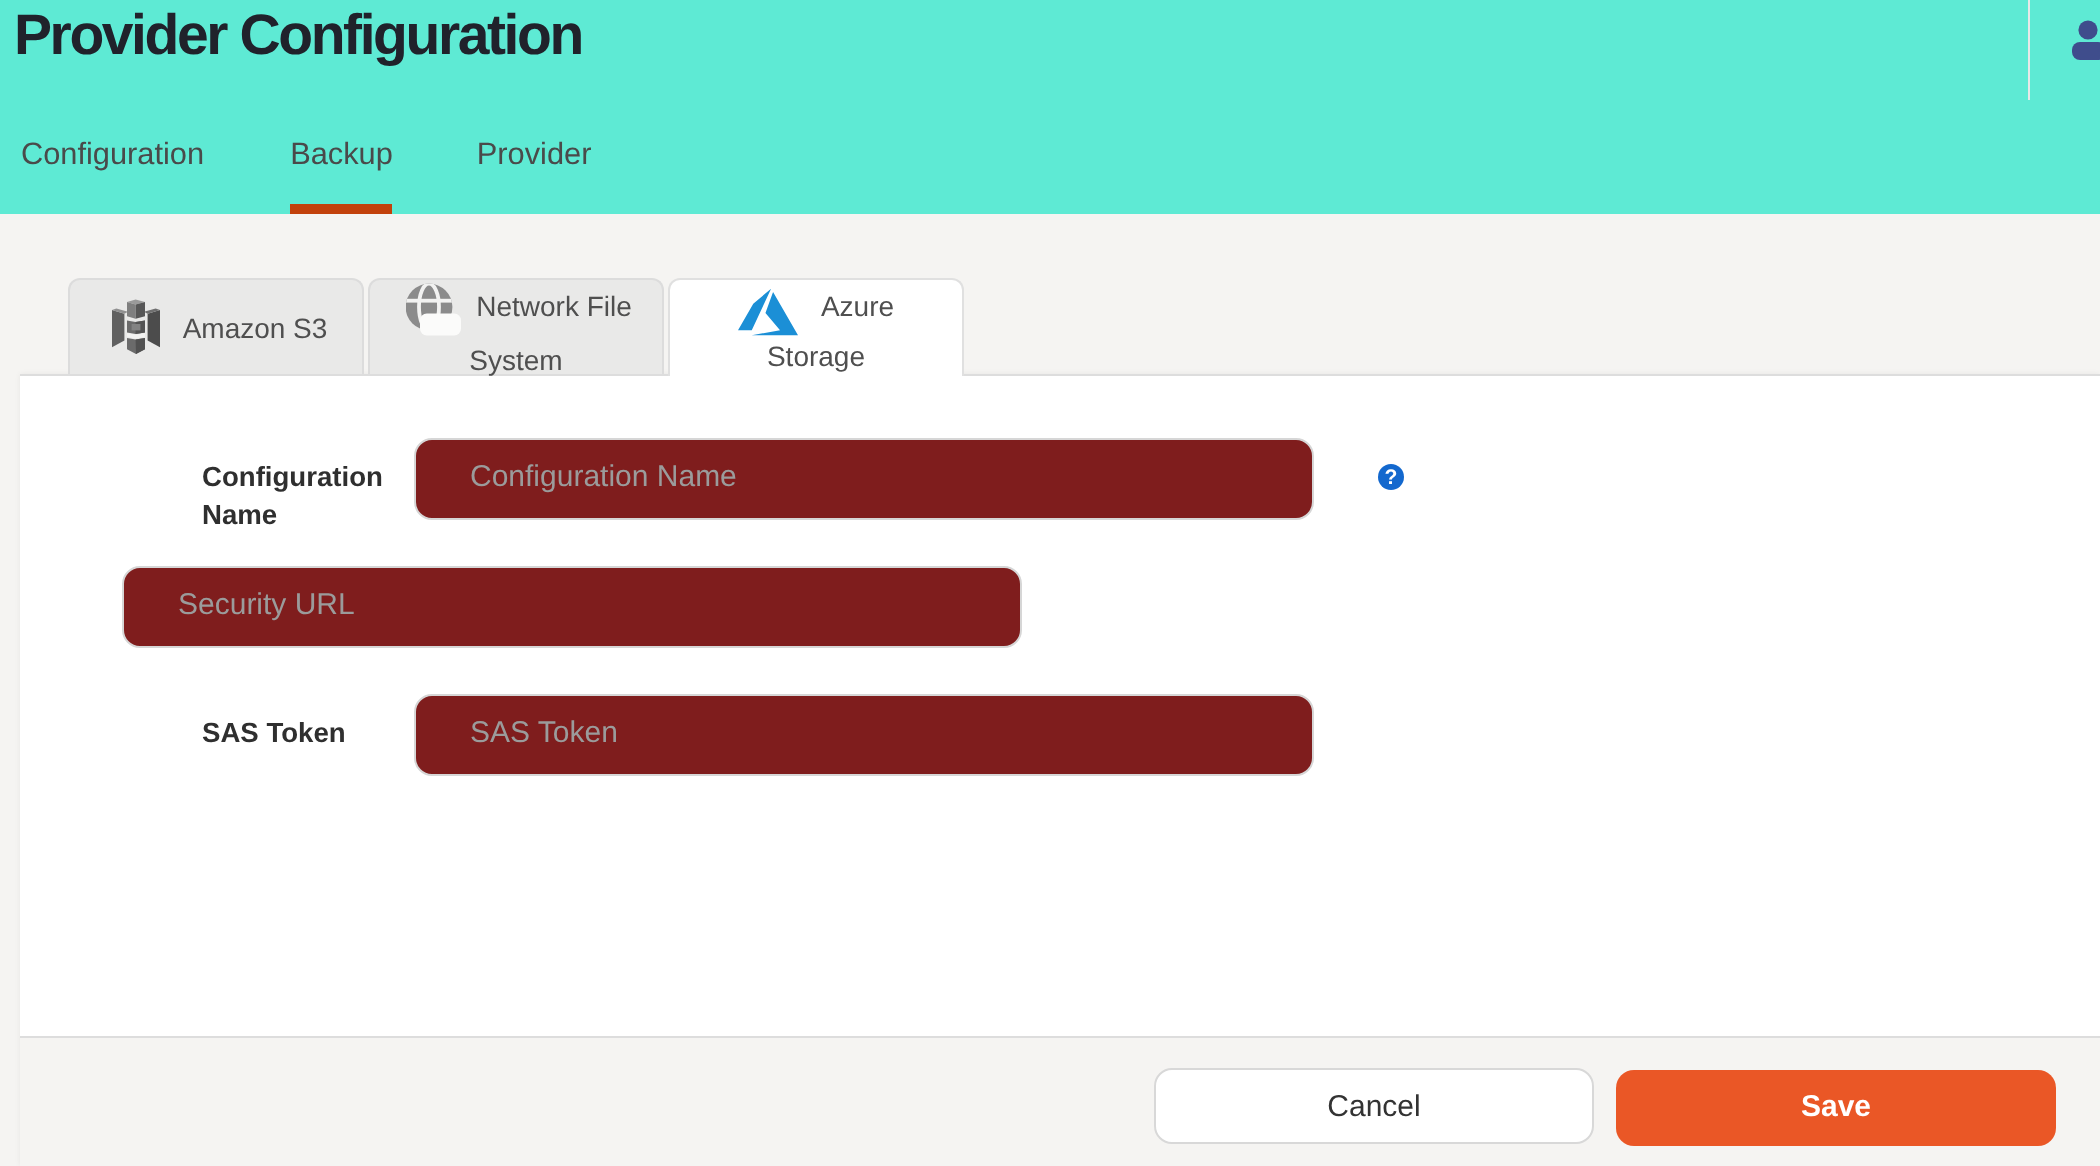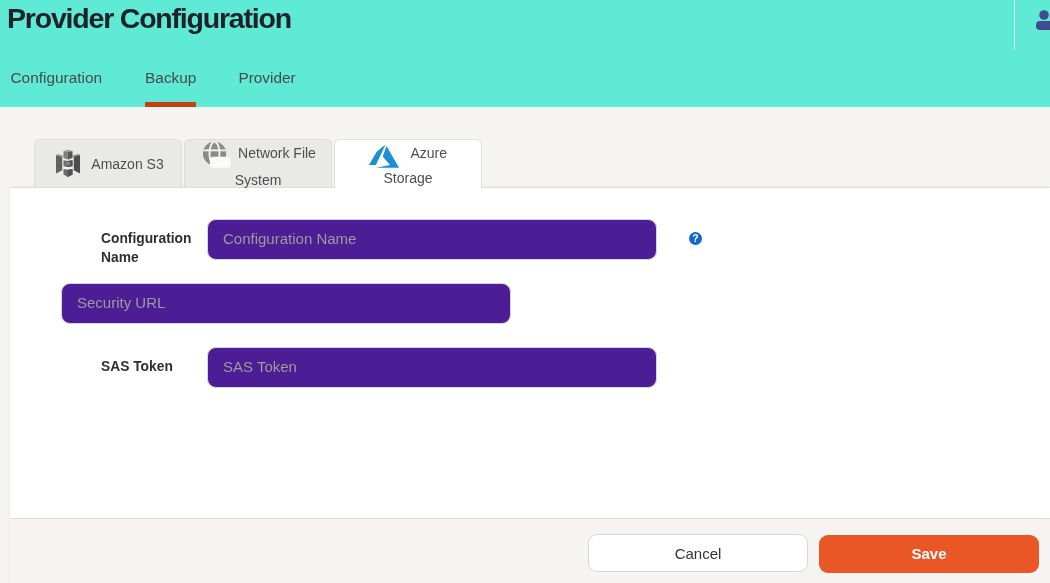--- a/index.html
+++ b/index.html
@@ -12,23 +12,23 @@
 .nav span { display:inline-block; vertical-align:top; font-size:15.4px; line-height:20px; color:#4a4a4a; padding-bottom:14px; margin-right:43px; }
 .nav span.active { border-bottom:5px solid #c2410c; margin-right:42px; }
 .tabs { display:flex; gap:2px; position:relative; z-index:2; margin:32px 0 0 10px;padding-left:24px; }
 .tab { width:148px; height:48px; background:#e9e9e8; border:1px solid #dcdcdc; border-bottom:none; border-radius:6px 6px 0 0; text-align:center; font-size:14px; line-height:25.4px; color:#4f4f4f; padding-top:1px; }
 .tab svg { display:inline-block; vertical-align:middle; position:relative; }
 .tab.active { background:#ffffff; height:49px; margin-bottom:-1px; border-color:#e0e0e0; }
 .card-main { position:relative; z-index:1; margin-left:10px; width:1040px; box-shadow:0 0 3px rgba(0,0,0,0.06); }
 .card-body { width:1040px; height:331px; background:#ffffff; border-top:1px solid #dddddd; padding:31px 0 0 51px; }
 .row { display:flex; align-items:flex-start; height:40px; margin-bottom:24px; }
 .label { width:106px; padding-top:9.5px; font-size:13.8px; line-height:19px; font-weight:bold; color:#2f2f2f;margin-left:40px; }
-.inp { width:450px; height:41px; border:1px solid #d6d6d6; border-radius:9px; background:#4c1d95; font-size:15px; color:#9b9b9b; line-height:38.5px; padding-left:15px; }
+.inp { width:450px; height:41px; border:1px solid #d6d6d6; border-radius:9px; background:#7f1d1d; font-size:15px; color:#9b9b9b; line-height:38.5px; padding-left:27px; }
 .help { margin-left:32px; margin-top:13px; width:13px; height:13px; }
-.card-footer { width:1040px; height:65px; background:#f5f4f2; border-top:1px solid #dddddd; padding:15px 11px 0 0; text-align:right; }
+.card-footer { width:1040px; height:65px; background:#f5f4f2; border-top:1px solid #dddddd; padding:15px 22px 0 0; text-align:right; }
 .btn { display:inline-block; width:220px; height:38px; border-radius:9px; font-size:15px; line-height:38px; text-align:center; }
 .btn-cancel { background:#ffffff; border:1px solid #d8d8d8; color:#333333; margin-right:11px; }
 .btn-save { background:#ea5726; color:#ffffff; font-weight:bold; }
 </style>
 </head>
 <body>
 <div class="header">
   <h1>Provider Configuration</h1>
   <div class="hdr-divider"></div>
   <svg class="user-icon" viewBox="0 0 24 26">

